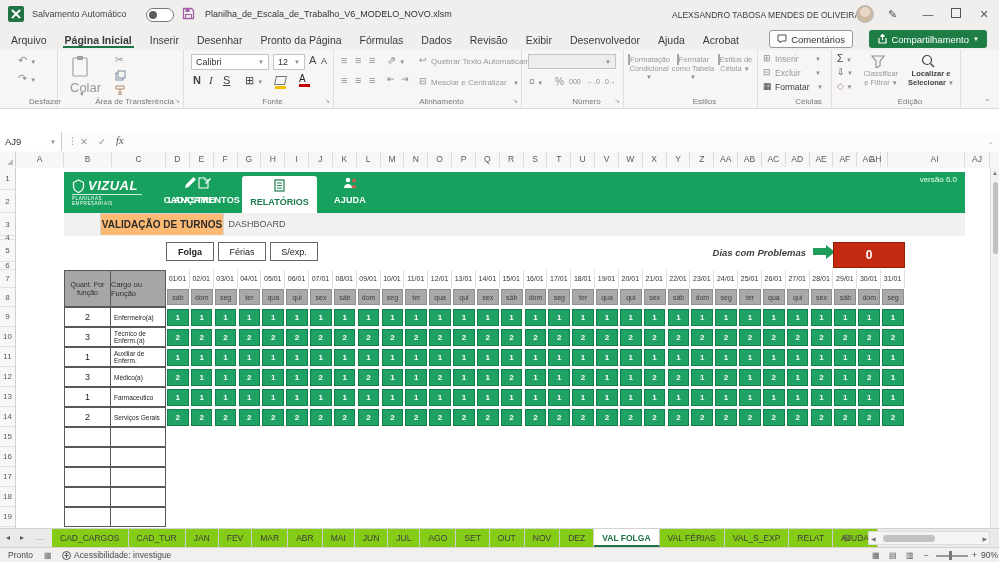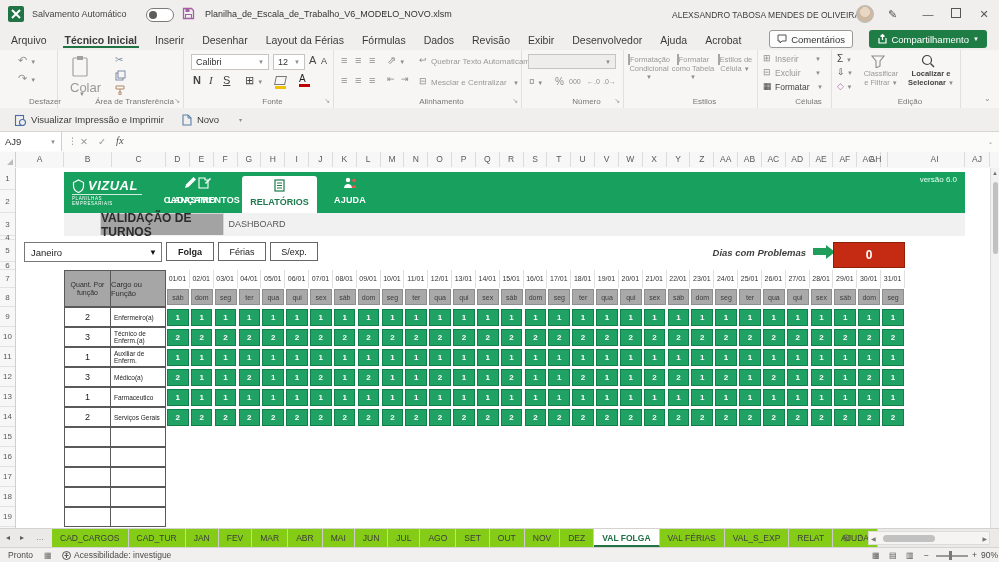--- a/index.html
+++ b/index.html
@@ -62,21 +62,21 @@
   .btab .blabel{font-size:9px;font-weight:bold;color:#fff;margin-top:2px;letter-spacing:.2px;}
   #tab-relatorios{position:absolute;left:178px;top:4px;width:75px;height:37px;background:#fff;border-radius:3px 3px 0 0;text-align:center;}
   #tab-relatorios .blabel{font-size:9px;font-weight:bold;color:#1c7a4c;margin-top:1px;}
   .bicon{margin:0 auto;}
   #logo-title{font-size:13px;font-weight:bold;font-style:italic;color:#fff;letter-spacing:.5px;}
   #logo-sub{font-size:4.5px;color:#fff;letter-spacing:.6px;border-top:1px solid rgba(255,255,255,.8);padding-top:1px;margin-top:1px;}
   #version{position:absolute;right:8px;top:3px;font-size:8px;color:#eafff3;}
 
   
   #viewtabs{position:absolute;left:64px;top:45px;width:901px;height:23px;background:#f1f1f1;}
-  #vt-active{position:absolute;left:36px;top:0;width:124px;height:22px;background:#a3a3a3;border:1px solid #d5d5d5;border-bottom:none;box-sizing:border-box;display:flex;align-items:center;justify-content:center;font-size:12px;font-weight:bold;color:#2b2b2b;}
+  #vt-active{position:absolute;left:36px;top:0;width:124px;height:22px;background:#fdba74;border:1px solid #d5d5d5;border-bottom:none;box-sizing:border-box;display:flex;align-items:center;justify-content:center;font-size:10px;font-weight:bold;color:#2b2b2b;}
   #vt-dash{position:absolute;left:148px;top:0;width:90px;height:22px;display:flex;align-items:center;justify-content:center;font-size:9px;color:#555;}
   #month-select{position:absolute;left:24px;top:74px;width:138px;height:20px;background:#fff;border:1px solid #777;box-sizing:border-box;display:flex;align-items:center;justify-content:space-between;padding:0 4px 0 6px;font-size:9.5px;color:#222;}
   .formbtn{position:absolute;top:74px;width:48px;height:19px;background:#fff;border:1px solid #666;box-sizing:border-box;display:flex;align-items:center;justify-content:center;font-size:9px;color:#222;}
   #problems-label{position:absolute;left:698px;top:79px;width:108px;text-align:right;font-size:9.5px;font-weight:bold;font-style:italic;color:#3f3f3f;}
   #problems-arrow{position:absolute;left:813px;top:80px;width:13px;height:7px;background:#1e9e5a;}
   #problems-arrow:after{content:'';position:absolute;left:13px;top:-3.5px;border-left:9px solid #1e9e5a;border-top:7px solid transparent;border-bottom:7px solid transparent;}
   #problems-box{position:absolute;left:833px;top:74px;width:72px;height:26px;background:#c52a12;border:1px solid #8f1f07;box-sizing:border-box;display:flex;align-items:center;justify-content:center;color:#fff;font-size:12px;font-weight:bold;}
 
   
   #schedule{position:absolute;left:64px;top:102px;width:841px;height:257px;}
@@ -135,24 +135,24 @@
     <span id="avatar"></span>
     <span class="abs" style="left:888px;top:8px;font-size:11px;color:#555;">✎</span>
     <span class="winbtn" style="left:915px;">—</span>
     <span class="winbtn" style="left:943px;"><span style="display:inline-block;width:8px;height:8px;border:1px solid #555;"></span></span>
     <span class="winbtn" style="left:971px;">✕</span>
   </div>
 
   <div id="menubar">
     <div id="menu-items">
         <div class="menu-item">Arquivo</div>
-        <div class="menu-item active">Técnico Inicial</div>
+        <div class="menu-item active">Página Inicial</div>
         <div class="menu-item">Inserir</div>
         <div class="menu-item">Desenhar</div>
-        <div class="menu-item">Layout da Férias</div>
+        <div class="menu-item">Pronto da Página</div>
         <div class="menu-item">Fórmulas</div>
         <div class="menu-item">Dados</div>
         <div class="menu-item">Revisão</div>
         <div class="menu-item">Exibir</div>
         <div class="menu-item">Desenvolvedor</div>
         <div class="menu-item">Ajuda</div>
         <div class="menu-item">Acrobat</div>
       </div>
     <div id="comments-btn">
       <span>
@@ -301,41 +301,20 @@
             <circle cx="6" cy="6" r="4.5" fill="none" stroke="#454341" stroke-width="1.2"></circle>
             <path d="M9.5 9.5l3.5 3.5" stroke="#454341" stroke-width="1.4"></path>
           </svg>
         </span>
       <div class="stylebtn" style="left:76px;top:20px;width:48px;color:#454341;font-weight:bold;"><span>Localizar e Selecionar</span> <span class="chev">▼</span></div>
       <div class="glabel">Edição</div>
     </div>
     <span class="abs chev" style="left:984px;top:44px;font-size:8px;">⌄</span>
   </div>
 
-  <div id="quickbar">
-    <div class="qitem">
-      <span>
-          <svg width="12" height="12">
-            <rect x="1.5" y="1.5" width="8" height="10" fill="none" stroke="#4a6da7" stroke-width="1.1"></rect>
-            <circle cx="8.5" cy="8.5" r="3" fill="#f0efee" stroke="#4a6da7" stroke-width="1.1"></circle>
-          </svg>
-        </span>
-      <span>Visualizar Impressão e Imprimir</span>
-    </div>
-    <div class="qitem">
-      <span>
-          <svg width="10" height="12">
-            <path d="M1 1h5l3 3v7H1z" fill="none" stroke="#5b7fa6" stroke-width="1.1"></path>
-            <path d="M6 1v3h3" fill="none" stroke="#5b7fa6"></path>
-          </svg>
-        </span>
-      <span>Novo</span>
-    </div>
-    <span class="chev" style="margin-left:8px;">▾</span>
-  </div>
 
   <div id="formulabar">
     <div id="namebox">
       <span>AJ9</span>
       <span class="chev">▼</span>
     </div>
     <span class="abs" style="left:68px;top:4px;font-size:9px;color:#8a8a8a;">⋮</span>
     <span class="abs" style="left:80px;top:4px;font-size:9.5px;color:#9a9a9a;">✕</span>
     <span class="abs" style="left:98px;top:4px;font-size:9.5px;color:#9a9a9a;">✓</span>
     <span class="abs" style="left:116px;top:3px;font-size:10.5px;font-style:italic;font-family:'Liberation Serif',serif;color:#555;">fx</span>
@@ -448,24 +427,20 @@
         <div class="blabel">AJUDA</div>
       </div>
       <div id="version">versão 6.0</div>
     </div>
 
     <div id="viewtabs">
       <div id="vt-active">VALIDAÇÃO DE TURNOS</div>
       <div id="vt-dash">DASHBOARD</div>
     </div>
 
-    <div id="month-select">
-      <span>Janeiro</span>
-      <span style="font-size:8px;color:#111;">▼</span>
-    </div>
     <div class="formbtn" style="left:166px;font-weight:bold;">Folga</div>
     <div class="formbtn" style="left:218px;">Férias</div>
     <div class="formbtn" style="left:270px;">S/exp.</div>
     <div id="problems-label">Dias com Problemas</div>
     <div id="problems-arrow"></div>
     <div id="problems-box">0</div>
 
     <div id="schedule">
       <div id="hdr-quant">Quant. Por função</div>
       <div id="hdr-cargo">Cargo ou Função</div>

